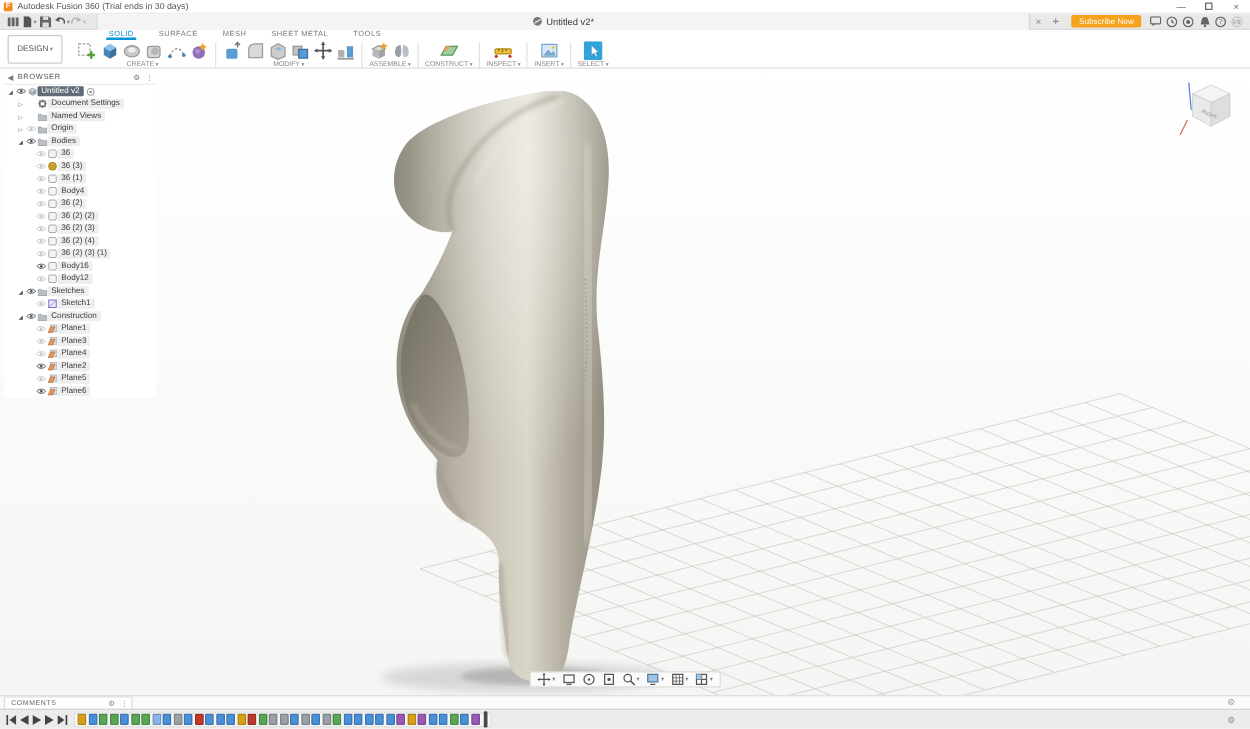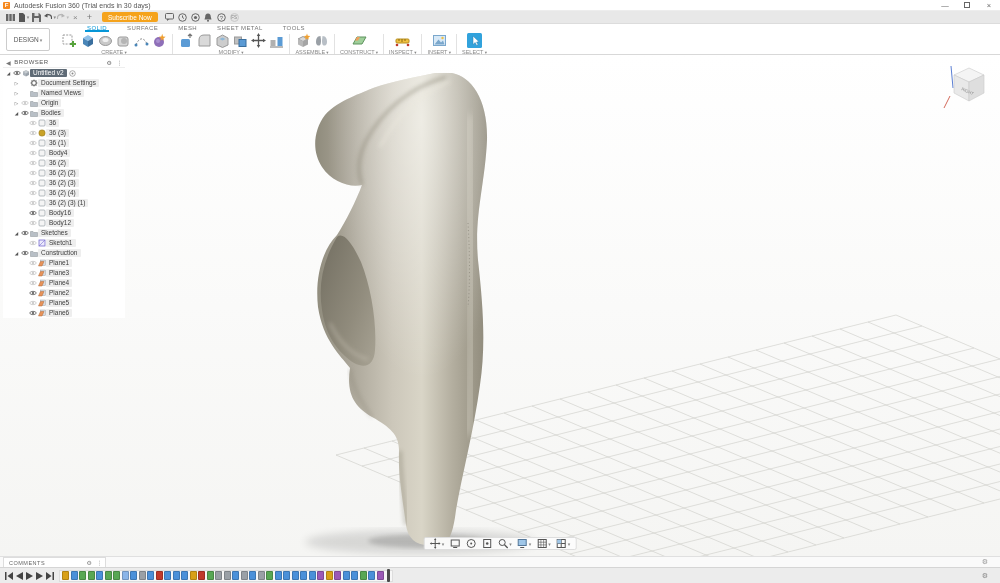--- a/index.html
+++ b/index.html
@@ -135,20 +135,27 @@
       <span class="caret">▾</span>
   </span>
   <span class="appbar-ico">
     <svg width="10" height="9">
         <path d="M7,2 C3,0.5 1,3 1.5,6" stroke="#b5b5b5" fill="none" stroke-width="1.2"></path>
         <path d="M9,3 L5.5,0.5 L5.5,4.5 Z" fill="#b5b5b5"></path>
       </svg>
       <span class="caret" style="color:#bbb">▾</span>
   </span>
 
+  <div id="doc-tab">
+    <svg width="8" height="8">
+        <circle cx="4" cy="4" r="3.5" fill="#777"></circle>
+        <path d="M1.5,5.5 L6.5,2.5" stroke="#ddd" stroke-width="1"></path>
+      </svg>
+    <span>Untitled v2*</span>
+  </div>
   <span id="tab-close">×</span>
   <span id="new-tab">+</span>
   <span id="subscribe-btn">Subscribe Now</span>
 
   <span class="hdr-ico">
     <svg width="9" height="8">
         <rect x="0.5" y="0.5" width="8" height="5.5" rx="1" fill="none" stroke="#666" stroke-width="1"></rect>
         <path d="M2,6 L2,8 L4.5,6" fill="#666"></path>
       </svg>
   </span>

